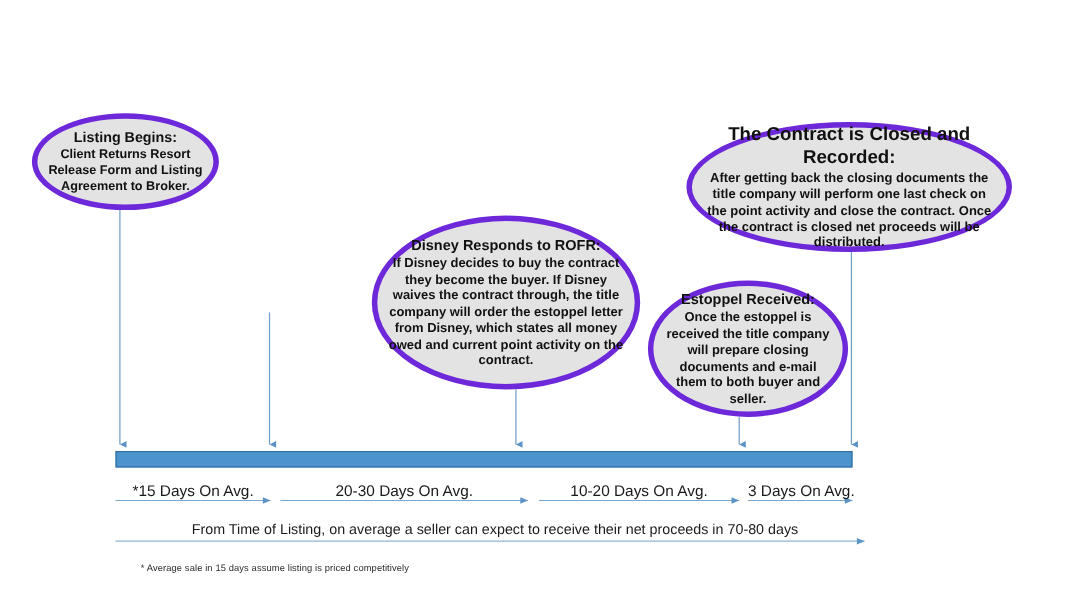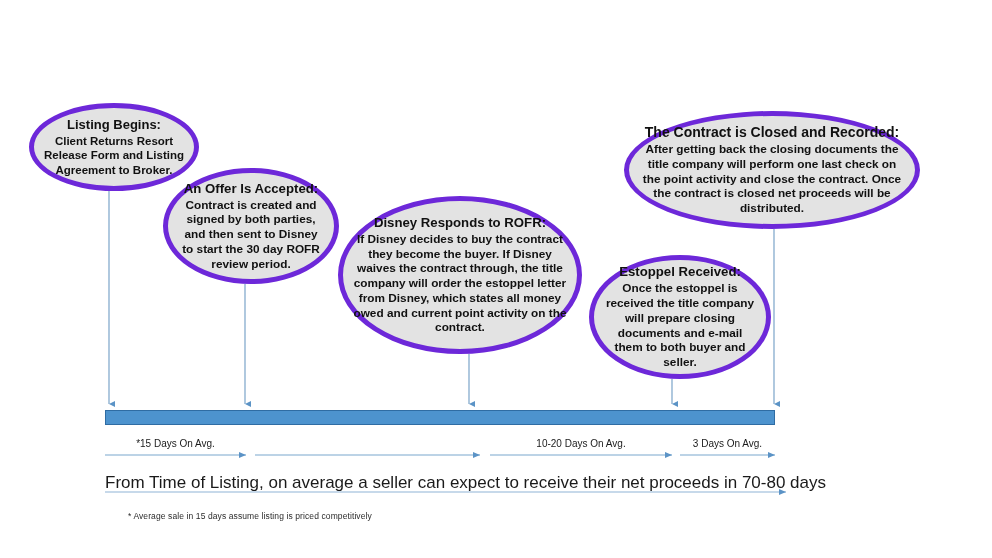--- a/index.html
+++ b/index.html
@@ -62,56 +62,56 @@
   #bub-offer      { left: 163px; top: 168px; width: 176px; height: 116px; font-size: 11.8px; }
   #bub-offer .b-title { font-size: 13.2px; }
 
   #bub-disney     { left: 338px; top: 196px; width: 244px; height: 158px; font-size: 11.8px; }
   #bub-disney .b-title { font-size: 13.2px; }
 
   #bub-estoppel   { left: 589px; top: 255px; width: 182px; height: 124px; font-size: 11.8px; }
   #bub-estoppel .b-title { font-size: 13.2px; }
 
   #bub-closed     { left: 624px; top: 111px; width: 296px; height: 118px; font-size: 11.8px; }
-  #bub-closed .b-title { font-size: 14px; }
+  #bub-closed .b-title { font-size: 17px; }
 
   
   #timeline-bar {
     position: absolute;
     left: 105px;
     top: 410px;
     width: 670px;
     height: 15px;
     background: #4d93ce;
     border: 1px solid #2f6ca3;
     box-sizing: border-box;
     z-index: 2;
   }
 
   
   .seg-label {
     position: absolute;
-    font-size: 10px;
+    font-size: 14px;
     color: #1a1a1a;
     text-align: center;
     white-space: nowrap;
     z-index: 3;
   }
   #seg-0 { left: 105px; top: 438px; width: 141px; }
   #seg-1 { left: 255px; top: 438px; width: 225px; }
   #seg-2 { left: 490px; top: 438px; width: 182px; }
   #seg-3 { left: 680px; top: 438px; width: 95px;  }
 
   
   #summary-text {
     position: absolute;
     left: 105px;
     top: 473px;
     width: 690px;
-    font-size: 17px;
+    font-size: 13px;
     text-align: center;
     color: #1a1a1a;
     white-space: nowrap;
     z-index: 3;
   }
   #footnote-text {
     position: absolute;
     left: 128px;
     top: 511px;
     font-size: 8.5px;
@@ -151,42 +151,39 @@
     </g>
 
     <line x1="105" y1="492" x2="786" y2="492" stroke="#8FB4D6" stroke-width="1.2" fill="none" marker-end="url(#right-arrow)"></line>
   </svg>
 
   <div class="bubble" id="bub-listing">
     <div class="b-title">Listing Begins:</div>
     <div class="b-body">Client Returns Resort Release Form and Listing Agreement to Broker.</div>
   </div>
 
-  <div class="bubble" id="bub-offer">
-    <div class="b-title">An Offer Is Accepted:</div>
-    <div class="b-body">Contract is created and signed by both parties, and then sent to Disney to start the 30 day ROFR review period.</div>
-  </div>
 
   <div class="bubble" id="bub-estoppel">
     <div class="b-title">Estoppel Received:</div>
     <div class="b-body">Once the estoppel is received the title company will prepare closing documents and e-mail them to both buyer and seller.</div>
   </div>
 
   <div class="bubble" id="bub-disney">
     <div class="b-title">Disney Responds to ROFR:</div>
     <div class="b-body">If Disney decides to buy the contract they become the buyer.  If Disney waives the contract through, the title company will order the estoppel letter from Disney, which states all money owed and current point activity on the contract.</div>
   </div>
 
   <div class="bubble" id="bub-closed">
     <div class="b-title">The Contract is Closed and Recorded:</div>
     <div class="b-body">After getting back the closing documents the title company will perform one last check on the point activity and close the contract. Once the contract is closed net proceeds will be distributed.</div>
   </div>
 
   <div id="timeline-bar"></div>
 
   <div class="seg-label" id="seg-0">*15 Days On Avg.</div>
+  <div class="seg-label" id="seg-1">20-30 Days On Avg.</div>
   <div class="seg-label" id="seg-2">10-20 Days On Avg.</div>
   <div class="seg-label" id="seg-3">3 Days On Avg.</div>
 
   <div id="summary-text">From Time of Listing, on average a seller can expect to receive their net proceeds in 70-80 days</div>
   <div id="footnote-text">* Average sale in 15 days assume listing is priced competitively</div>
 
 </div>
 
 </body></html>

